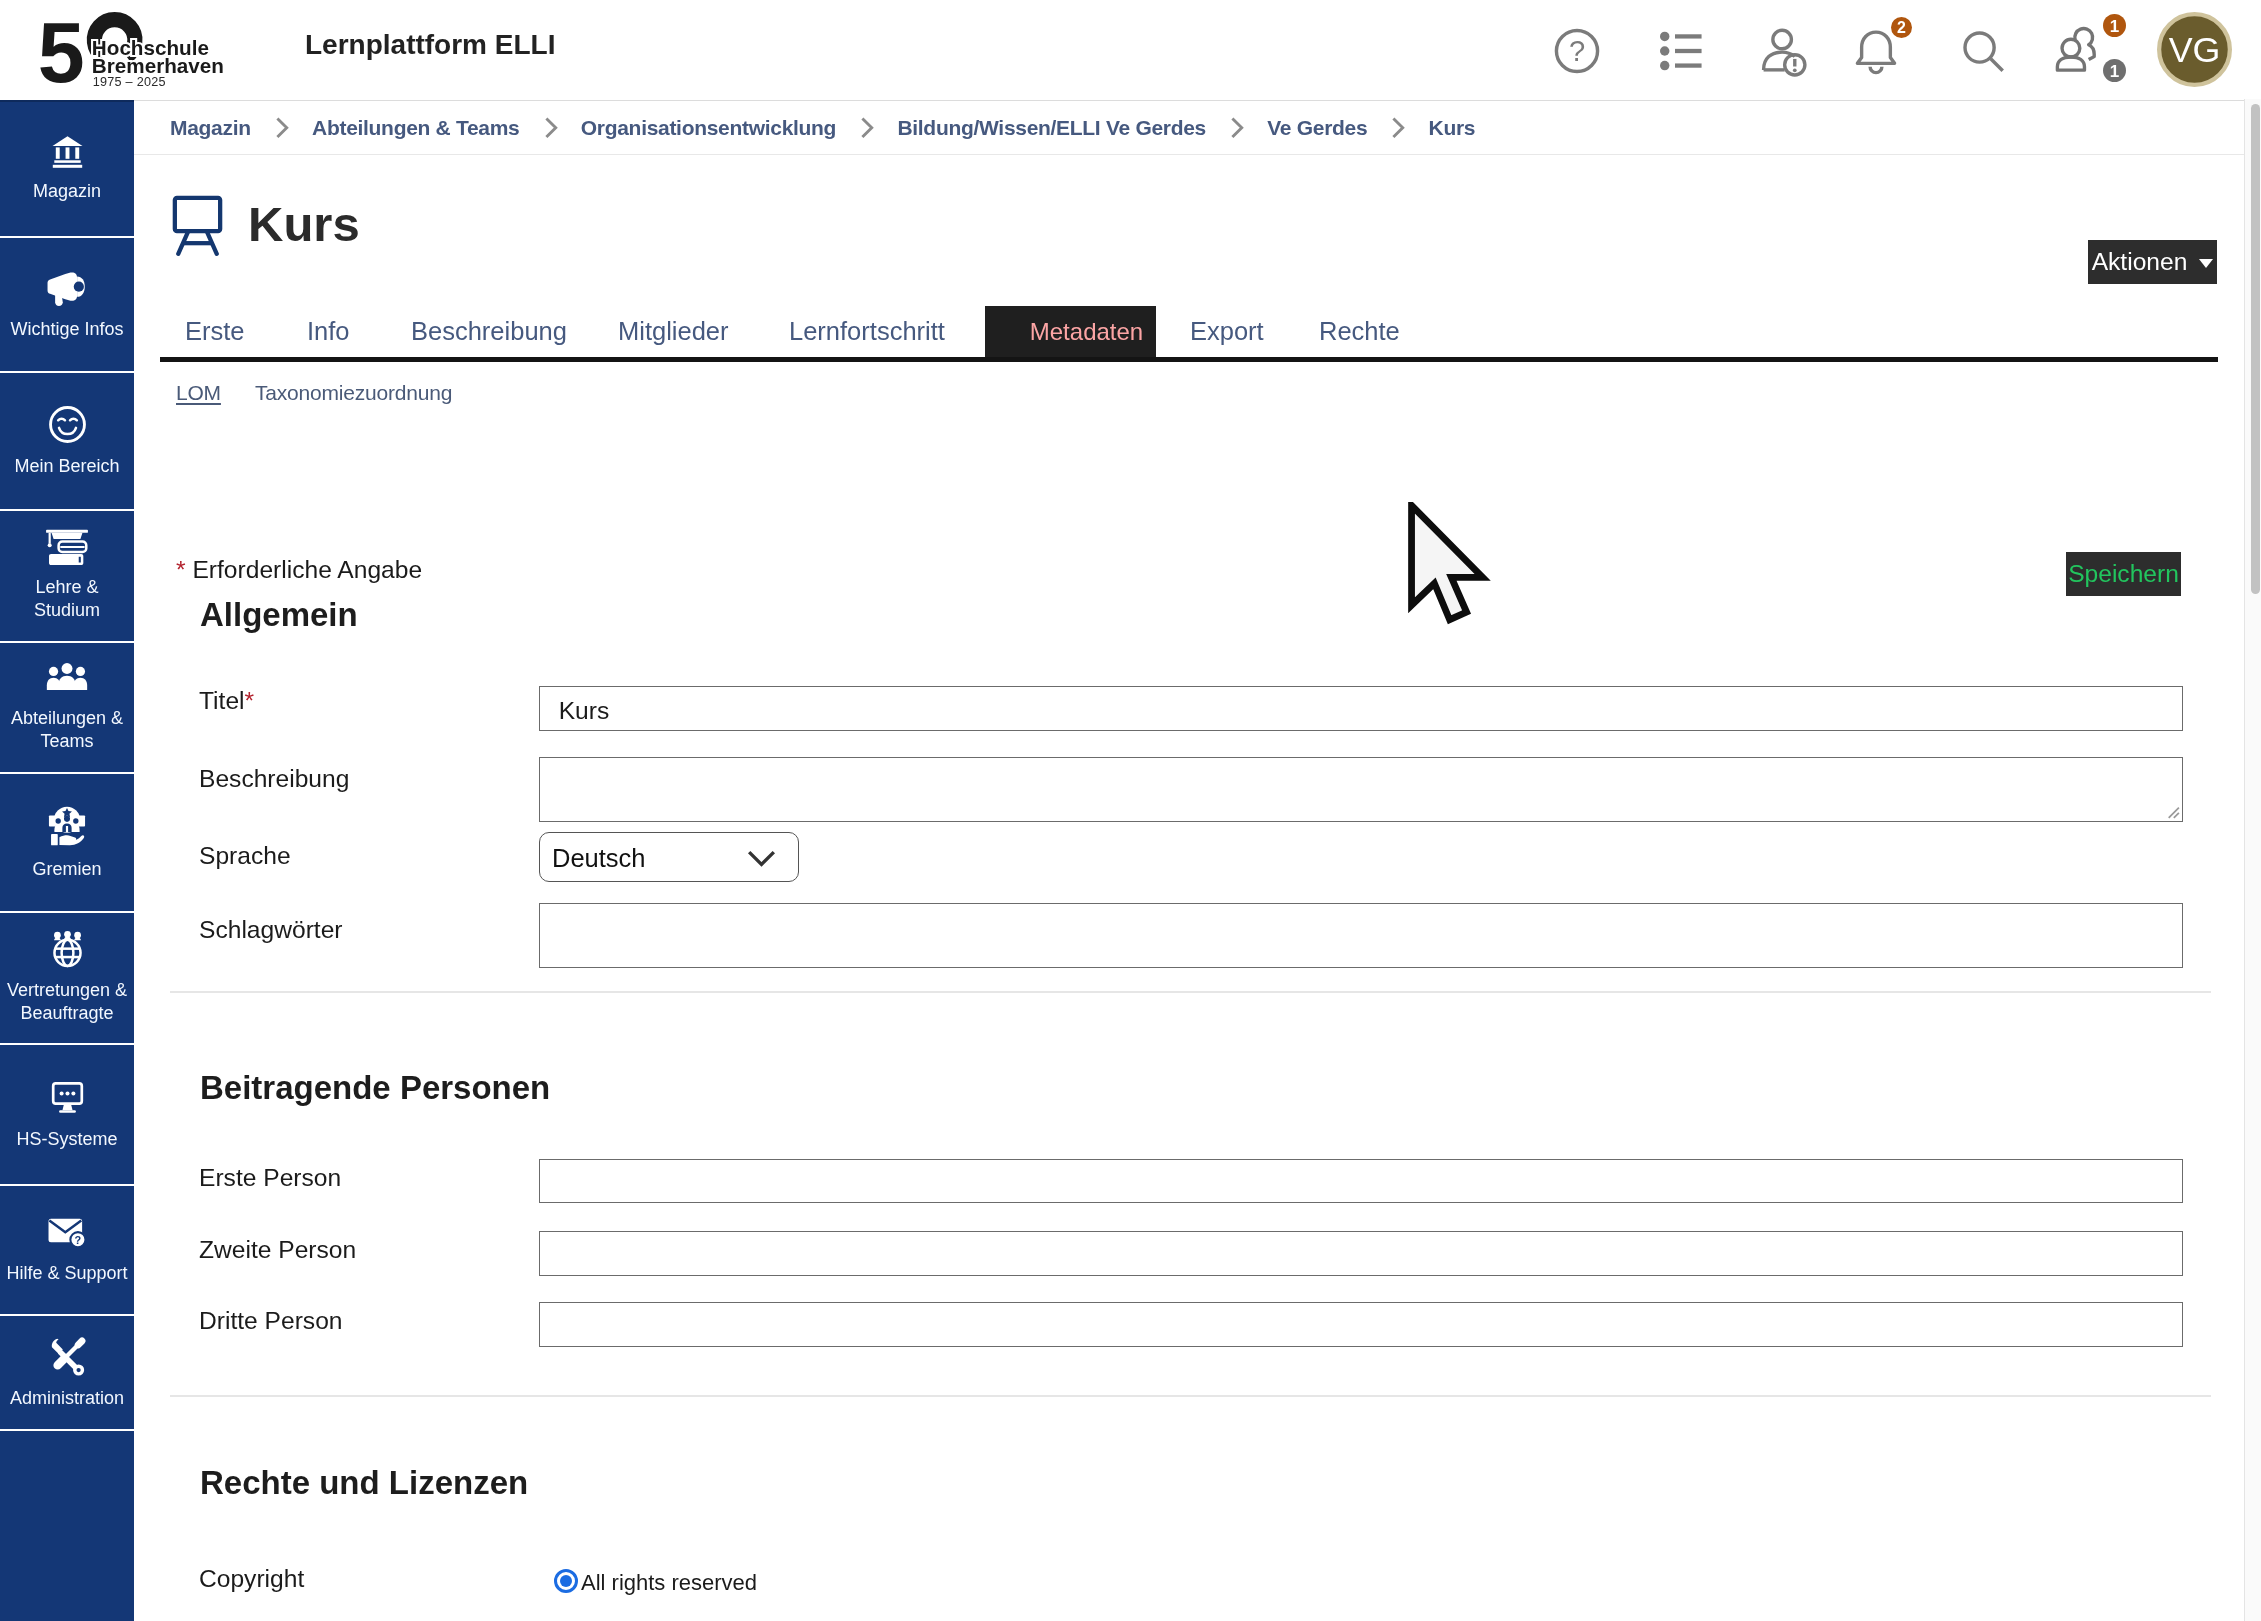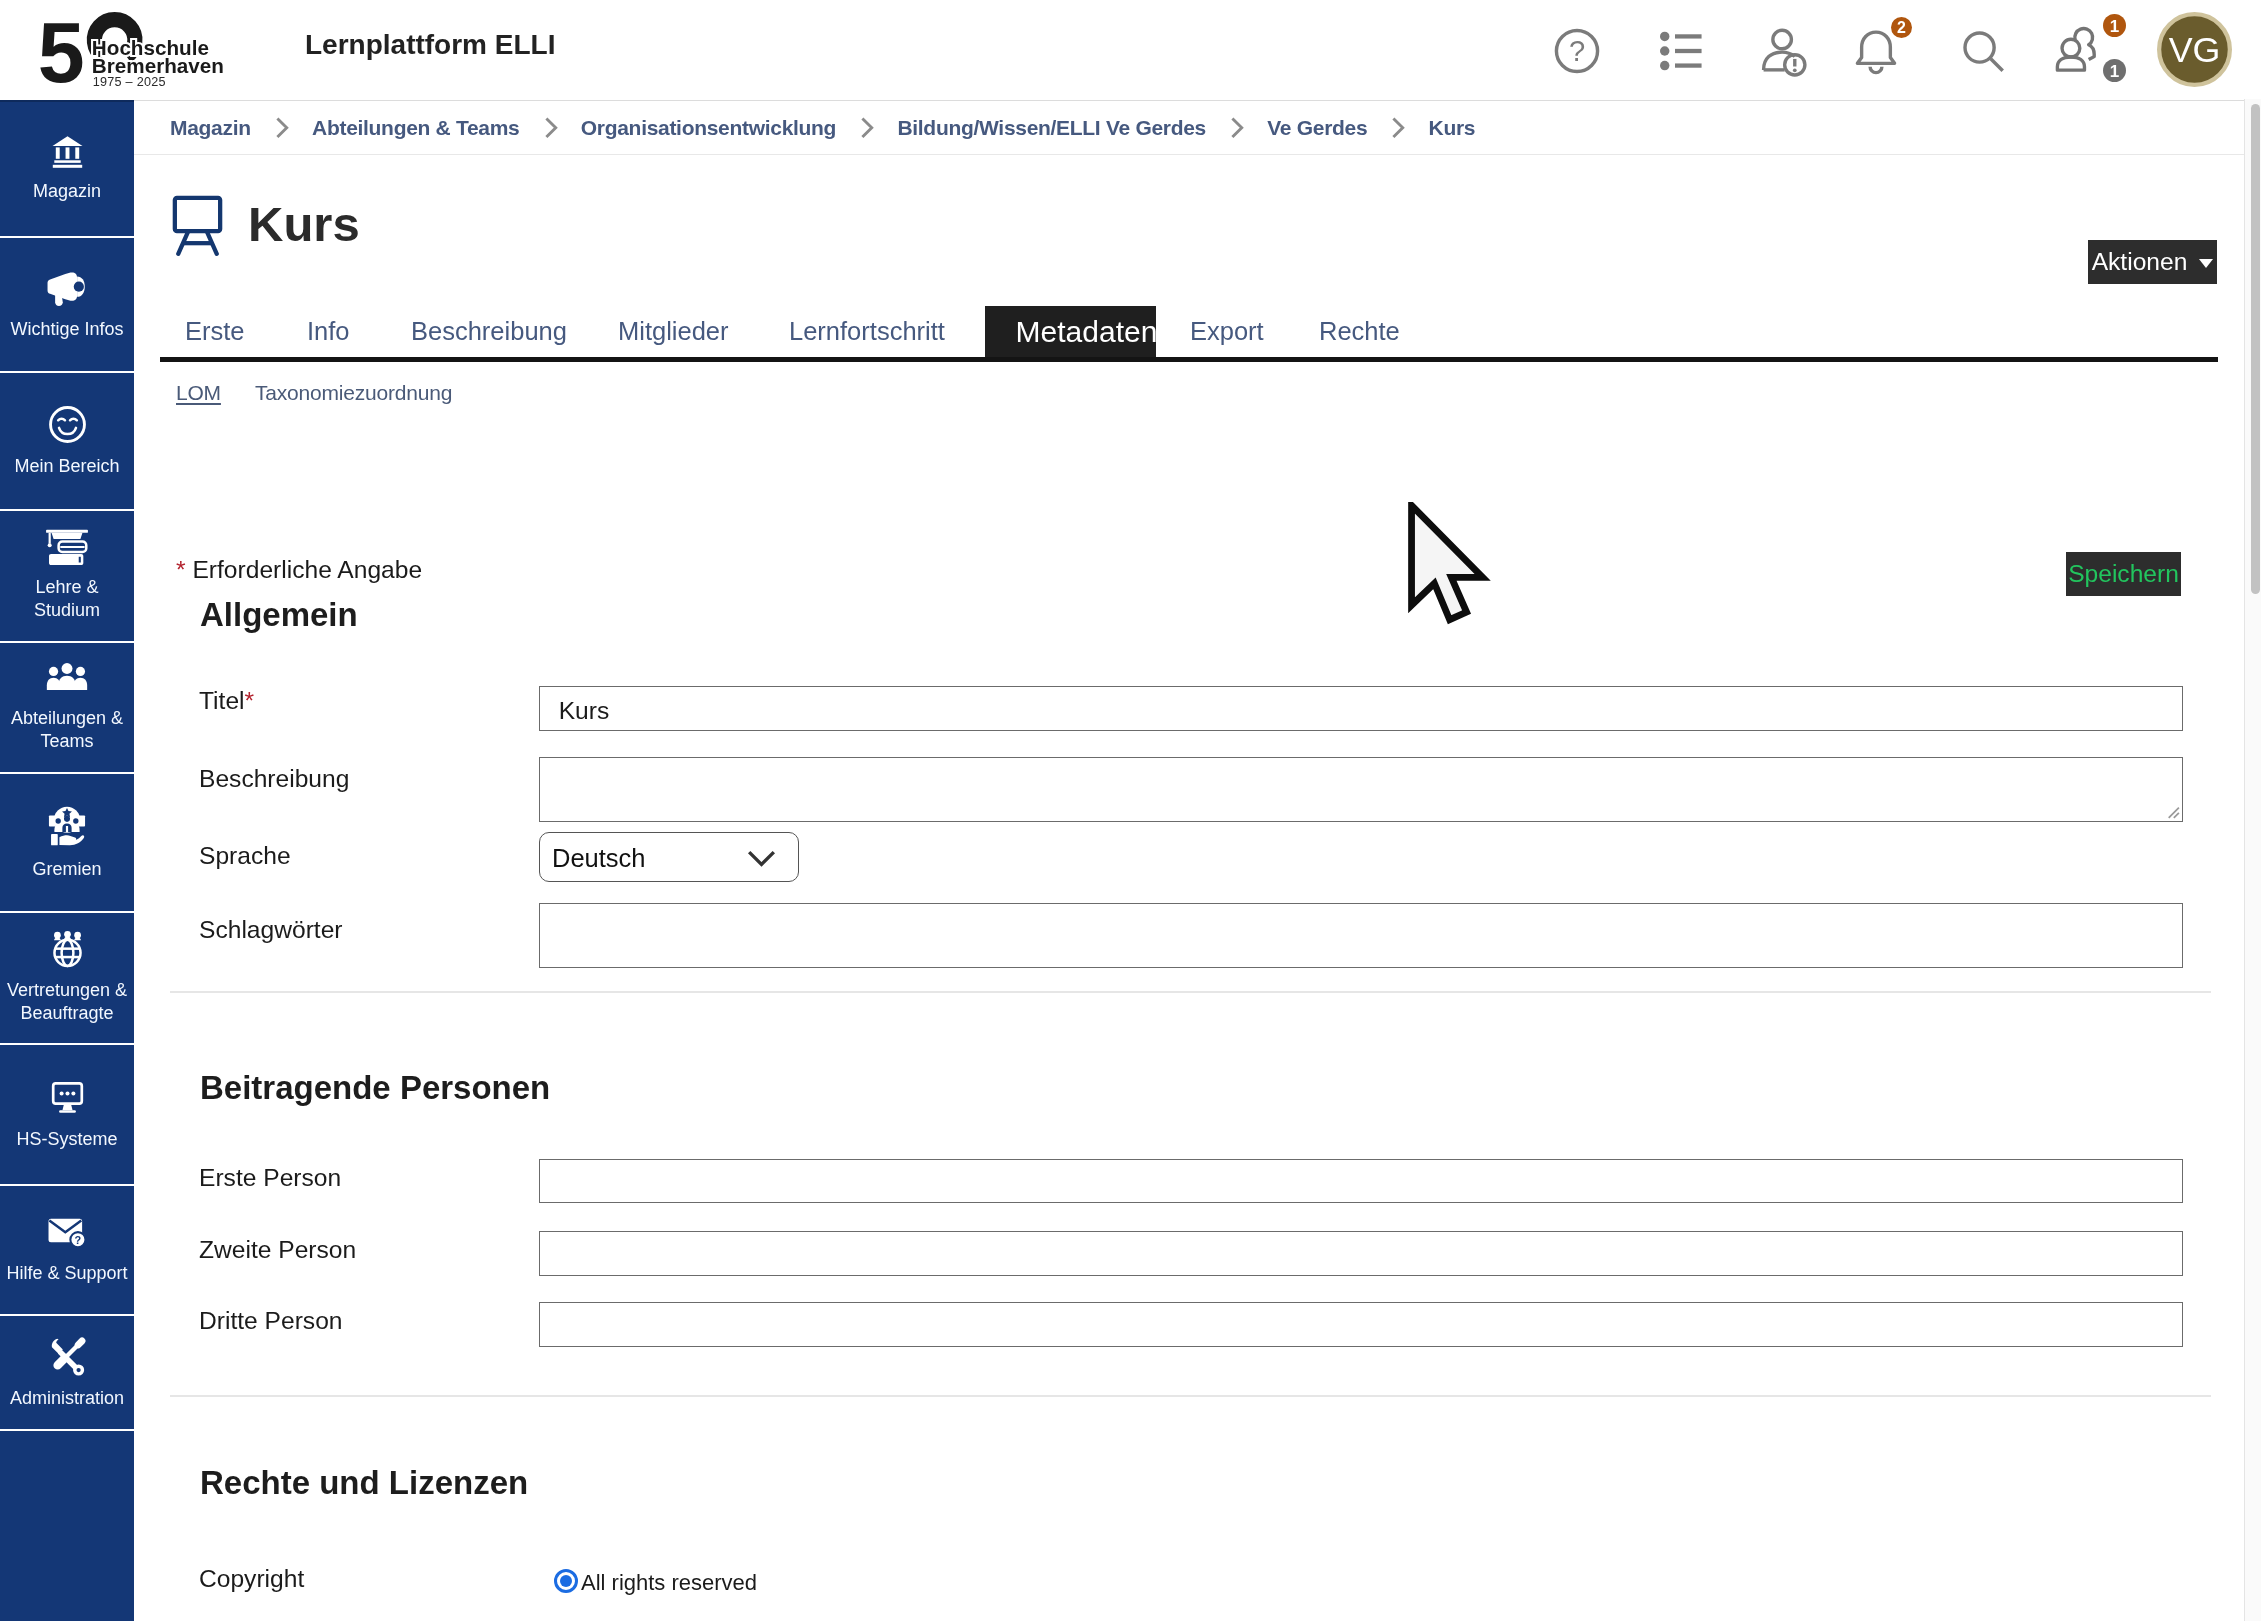--- a/index.html
+++ b/index.html
@@ -23,21 +23,21 @@
   #crumbs { position:absolute; left:36px; top:0; height:53px; display:flex; align-items:center; font-size:21px; letter-spacing:-0.3px; font-weight:bold; color:#46597f; white-space:nowrap; }
   #crumbs svg { margin:0 23px; display:block; }
 
   
   #h1text { position:absolute; left:248px; top:200px; font-size:49px; font-weight:bold; color:#2b2b2b; line-height:1; }
   #btn-aktionen { position:absolute; left:2088px; top:192px; width:129px; height:44px; background:#2d2d2d; color:#ffffff; font-size:24.6px; display:flex; align-items:center; justify-content:center; gap:12px;margin-top:48px; }
   #btn-aktionen .caret { width:0; height:0; border-left:7.6px solid transparent; border-right:7.6px solid transparent; border-top:9.3px solid #fff; margin-top:2.5px; }
 
   
   .tab { position:absolute; top:319px; font-size:25.5px; color:#46597f; line-height:1; }
-  #tab-active { position:absolute; left:985px; top:306px; width:171px; height:52px; background:#1f1f1f; color:#ffffff; font-size:30px; display:flex; align-items:center; justify-content:center;padding-left:32px; }
+  #tab-active { position:absolute; left:985px; top:306px; width:171px; height:52px; background:#1f1f1f; color:#fca5a5; font-size:24px; display:flex; align-items:center; justify-content:center;padding-left:32px; }
   #tabrule { position:absolute; left:160px; top:357px; width:2058px; height:5.1px; background:#141414; }
   .subtab { position:absolute; top:382px; font-size:21px; letter-spacing:-0.2px; color:#4a5a78; line-height:1; }
 
   
   #graybar { position:absolute; left:160px; top:444px; width:2058px; height:85px; background:#efefef; display:flex; align-items:center; justify-content:center; gap:17px; }
   #graybar .txt { font-size:25.5px; color:#191919; }
 
   
   #required { position:absolute; left:176px; top:556px; font-size:24.6px; color:#1a1a1a; }
   #required .star { color:#b3232e; }

